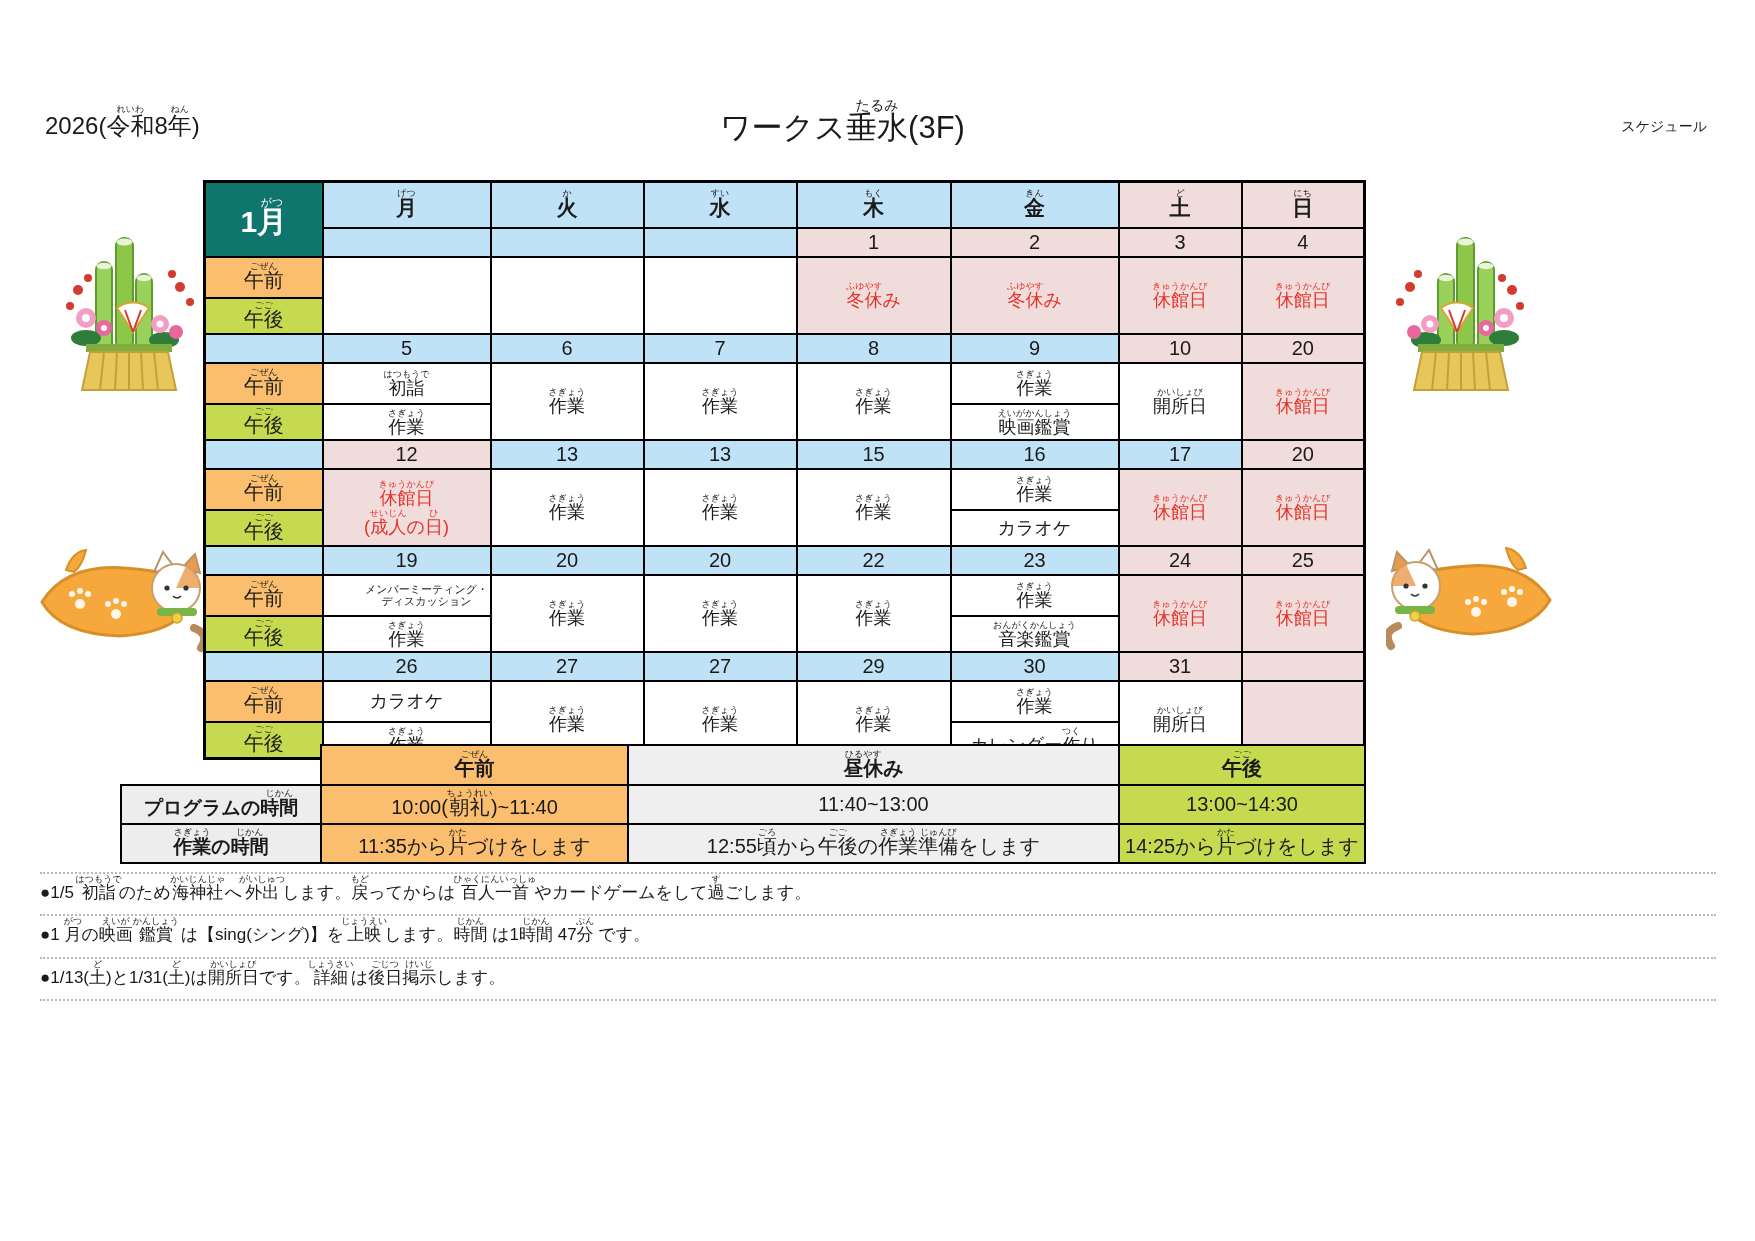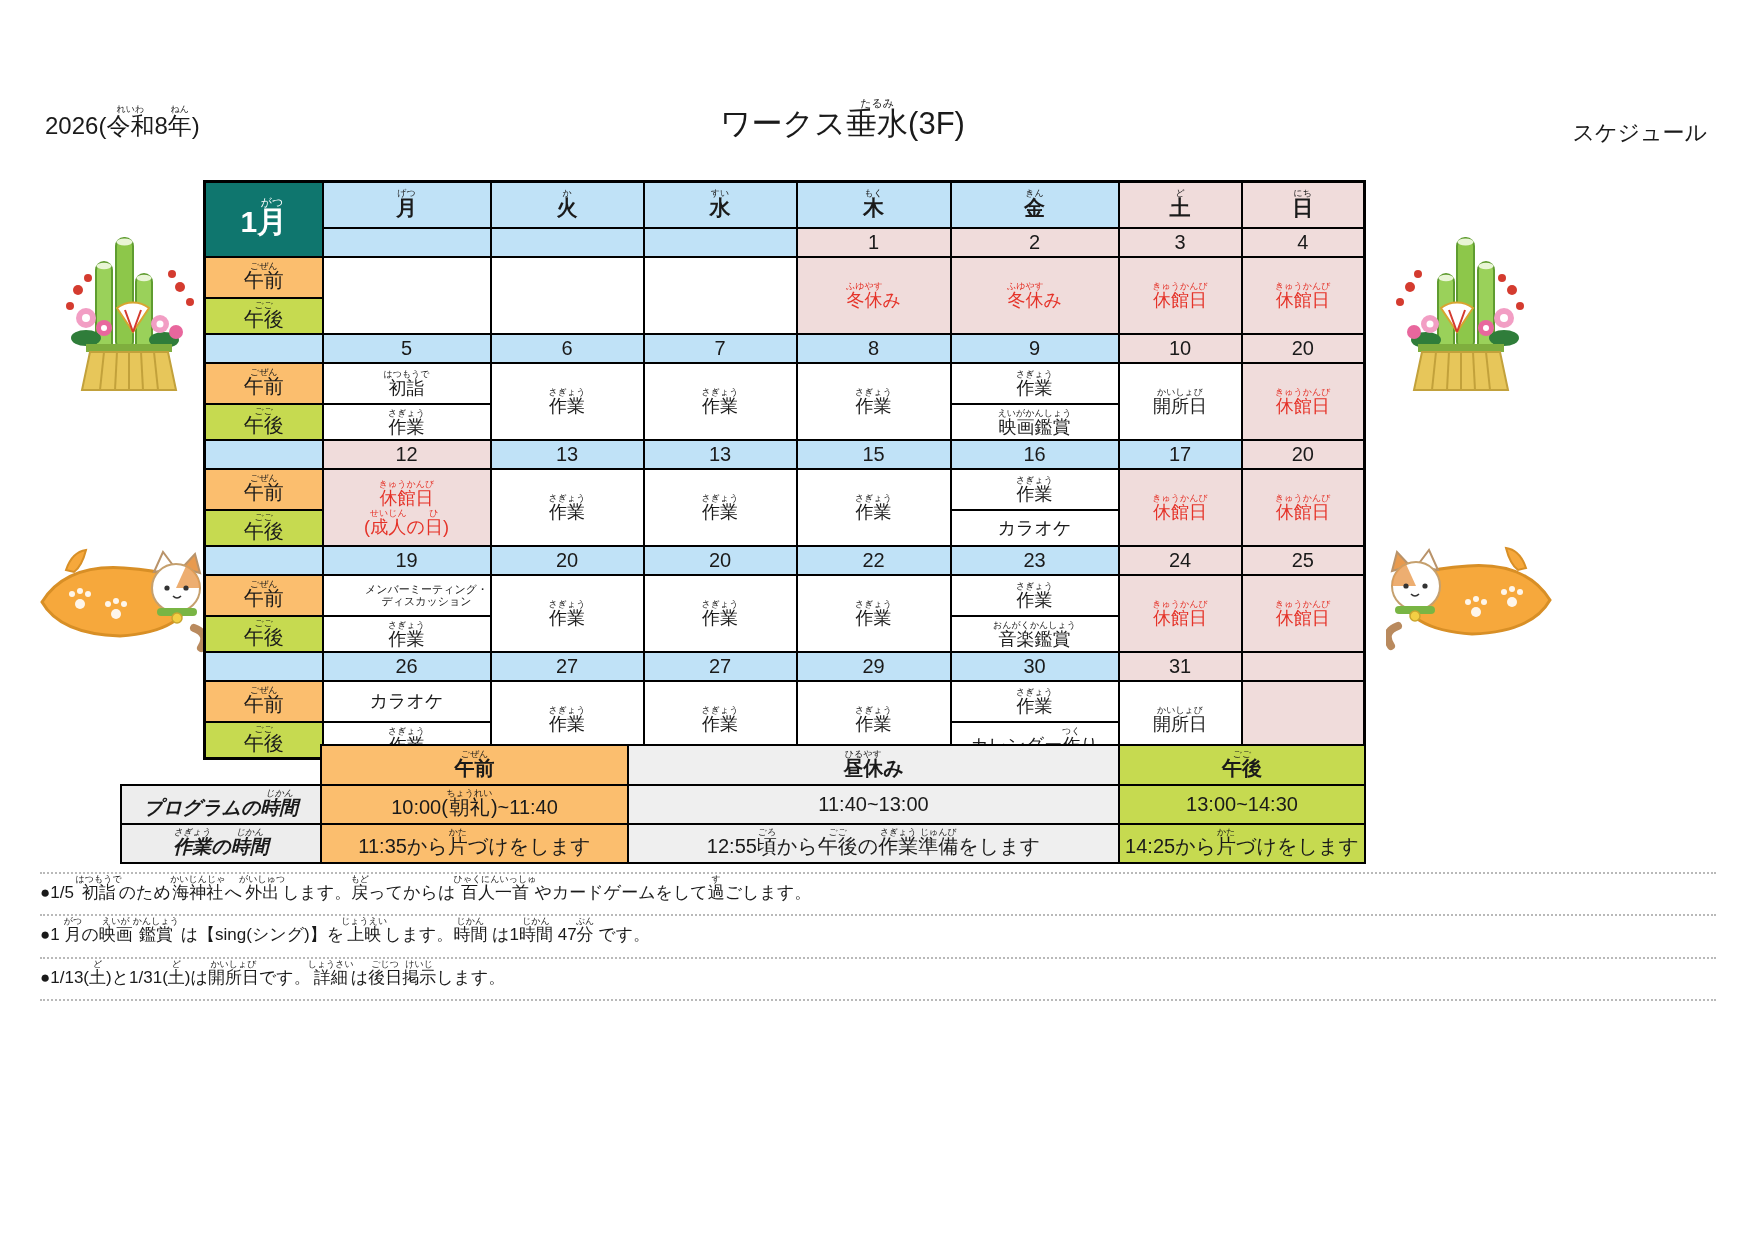--- a/index.html
+++ b/index.html
@@ -4,22 +4,22 @@
 <style>
   html,body{margin:0;padding:0;}
   body{
     width:1755px;height:1241px;position:relative;background:#fff;
     font-family:"Liberation Sans","DejaVu Sans",sans-serif;color:#1a1a1a;
   }
   ruby{ruby-align:center;}
   rt{font-size:9px;font-weight:normal;color:inherit;letter-spacing:0;}
   .year{position:absolute;left:45px;top:104px;font-size:24px;}
   .title{position:absolute;left:48%;top:98px;transform:translateX(-50%);font-size:31px;}
-  .title rt{font-size:11px;}
-  .corner{position:absolute;right:48px;top:118px;font-size:22px;}
+  .title rt{font-size:14px;}
+  .corner{position:absolute;right:48px;top:118px;font-size:14px;}
 
   
   table.cal{
     position:absolute;left:203px;top:180px;border-collapse:collapse;table-layout:fixed;
     border:3px solid #000;
   }
   table.cal td{border:2px solid #000;text-align:center;vertical-align:middle;padding:0;overflow:hidden;}
   td.month{background:#0f766e;color:#fff;font-size:30px;font-weight:bold;}
   td.month rt{font-size:11px;}
   td.dh{height:44px;font-size:21px;font-weight:bold;}
@@ -37,21 +37,21 @@
   td.cc.small{font-size:11px;padding-left:40px;}
   td.cc rt{font-size:9px;}
 
   
   table.bt{
     position:absolute;left:120px;top:744px;border-collapse:collapse;table-layout:fixed;
   }
   table.bt td{border:2px solid #000;text-align:center;vertical-align:middle;padding:0;}
   table.bt td.ghost{border:none;background:transparent;}
   td.bth{height:38px;font-size:20px;font-weight:bold;}
-  td.btl{height:37px;background:#ededed;font-size:19px;font-weight:bold;font-style:italic;}
+  td.btl{height:37px;background:#ededed;font-size:19px;font-weight:bold;}
   td.btc{height:37px;font-size:20px;}
   .c-orange{background:#fbbe6e;}
   .c-gray{background:#efefef;}
   .c-green{background:#c6da50;}
 
   
   #notes{
     position:absolute;left:40px;top:872px;width:1676px;margin:0;padding:0;list-style:none;
     border-bottom:2px dotted #b9b9b9;
   }

